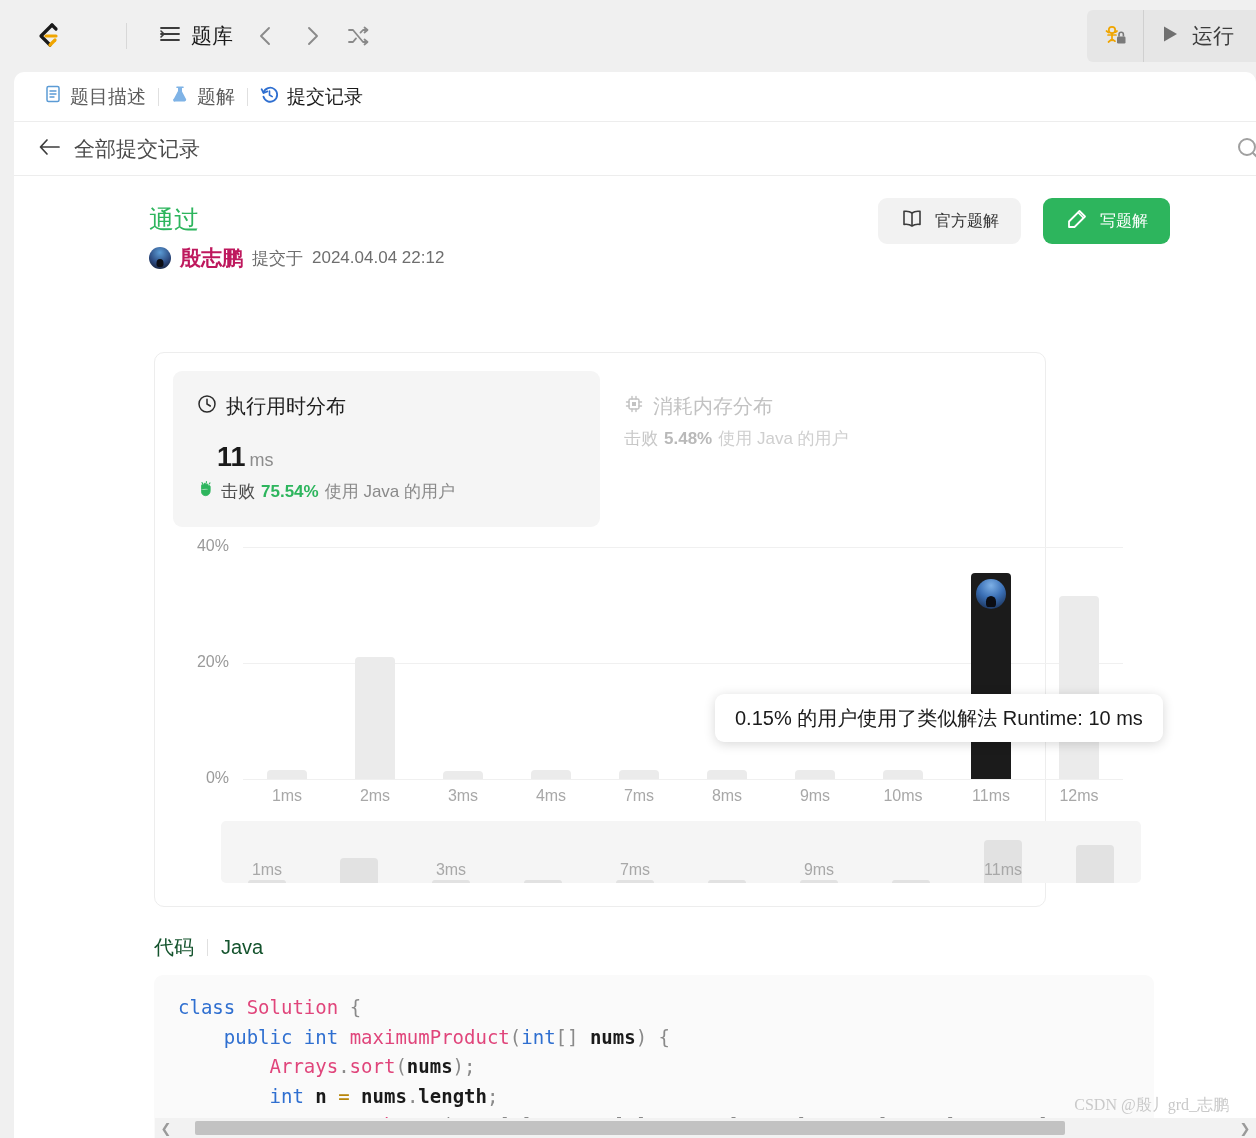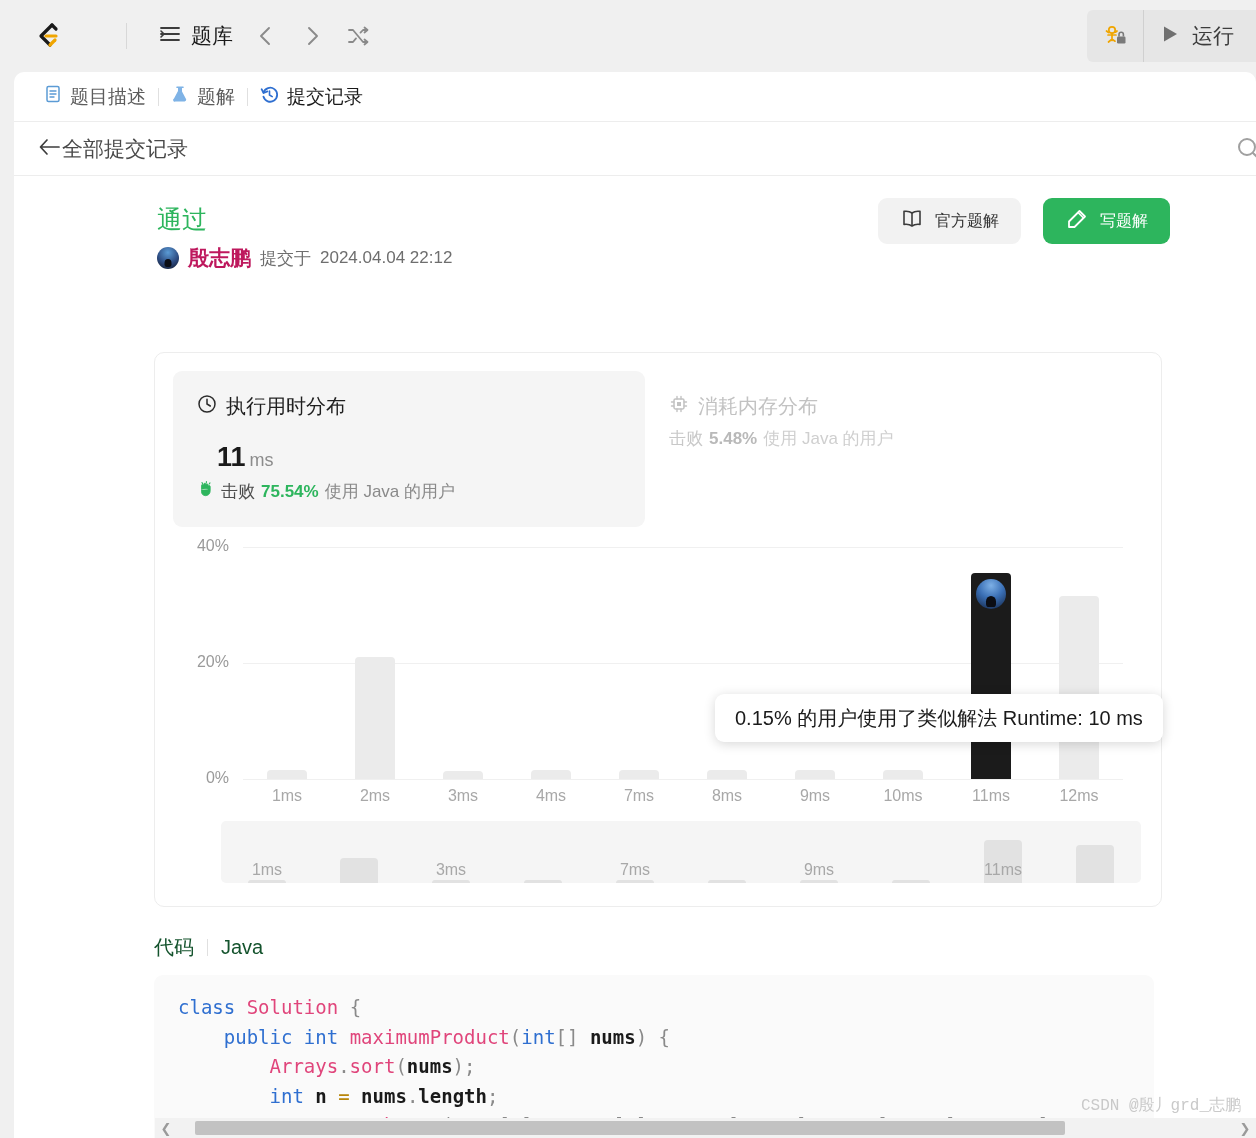--- a/index.html
+++ b/index.html
@@ -49,28 +49,28 @@
   .tabs {
     height: 50px; display: flex; align-items: center; gap: 0;
     padding-left: 18px; border-bottom: 1px solid #ededed;
   }
   .tab { display: flex; align-items: center; gap: 8px; padding: 0 12px; font-size: 19px; cursor: pointer; }
   .tab.inactive { color: #5c5c5c; }
   .tab.active { color: #1a1a1a; }
   .tab-sep { width: 1px; height: 18px; background: #e0e0e0; }
 
   .crumb {
-    height: 54px; display: flex; align-items: center; gap: 0; padding-left: 24px;
+    height: 54px; display: flex; align-items: center; gap: 12px; padding-left: 24px;
     border-bottom: 1px solid #ededed; position: relative;
   }
   .crumb-text { font-size: 21px; color: #4a4a4a; cursor: pointer; }
   .crumb-right { position: absolute; right: -6px; top: 14px; color: #9a9a9a; }
 
   
-  .status-wrap { padding: 28px 0 0 17px; position: relative; }
+  .status-wrap { padding: 28px 0 0 9px; position: relative; }
   .status-pass {
     margin-left: 126px; font-size: 25px; color: #2db55d; font-weight: 500; line-height: 1.25;
   }
   .submitter { margin-left: 126px; display: flex; align-items: center; gap: 9px; margin-top: 9px; }
   .avatar {
     width: 22px; height: 22px; border-radius: 50%;
     background: radial-gradient(circle at 50% 25%, #5b9bd5 0%, #2c4a80 55%, #0e1322 100%);
     position: relative; overflow: hidden; flex: none;
   }
   .avatar::after {
@@ -83,21 +83,21 @@
   .action-btns { position: absolute; right: 86px; top: 22px; display: flex; gap: 22px; }
   .btn {
     display: flex; align-items: center; gap: 11px; height: 46px; padding: 0 22px;
     border-radius: 9px; font-size: 16px; cursor: pointer; border: none;
   }
   .btn.ghost { background: #f2f2f2; color: #333; }
   .btn.primary { background: #2db55d; color: #ffffff; }
 
   
   .stats-card {
-    position: absolute; left: 140px; top: 280px; width: 1008px; height: 555px;
+    position: absolute; left: 140px; top: 280px; width: 892px; height: 555px;
     background: #ffffff; border: 1px solid #ededed; border-radius: 10px;
   }
   .metrics { display: flex; padding: 18px 18px 0 18px; }
   .metric { width: 472px; padding: 22px 22px 24px 24px; border-radius: 9px; }
   .metric.active { background: #f5f5f5; }
   .metric-title { display: flex; align-items: center; gap: 9px; font-size: 20px; color: #1f1f1f; }
   .metric.dim .metric-title { color: #c2c2c2; }
   .metric-value { margin-top: 22px; font-size: 27px; font-weight: 700; color: #1a1a1a; margin-left: 20px; }
   .metric.dim .metric-value { color: #b9b9b9; }
   .metric-unit { font-size: 18px; font-weight: 400; color: #8c8c8c; margin-left: 4px; }
@@ -165,22 +165,22 @@
   .o { color: #b8860b; }   
   .num { color: #c2185b; }
   .scrollbar {
     position: absolute; left: 155px; bottom: 0; width: 1101px; height: 20px;
     background: #f2f2f2; display: flex; align-items: center;
   }
   .sb-arrow { width: 22px; text-align: center; color: #9a9a9a; font-size: 13px; }
   .sb-track { flex: 1; height: 14px; position: relative; }
   .sb-thumb { position: absolute; left: 18px; top: 0; width: 870px; height: 14px; background: #c2c2c2; border-radius: 2px; }
   .watermark {
-    position: absolute; right: 15px; bottom: 22px; font-size: 16px; color: #c9c9c9;
-    font-family: Liberation Mono, monospace; white-space: nowrap;
+    position: absolute; right: 27px; bottom: 22px; font-size: 16px; color: #c9c9c9;
+    font-family: Liberation Serif, serif; white-space: nowrap;
   }
 </style>
 </head>
 <body>
 
 <div id="app">
 
   <div class="topbar">
     <div class="logo">
       <svg width="36" height="36" viewBox="0 0 36 36">

